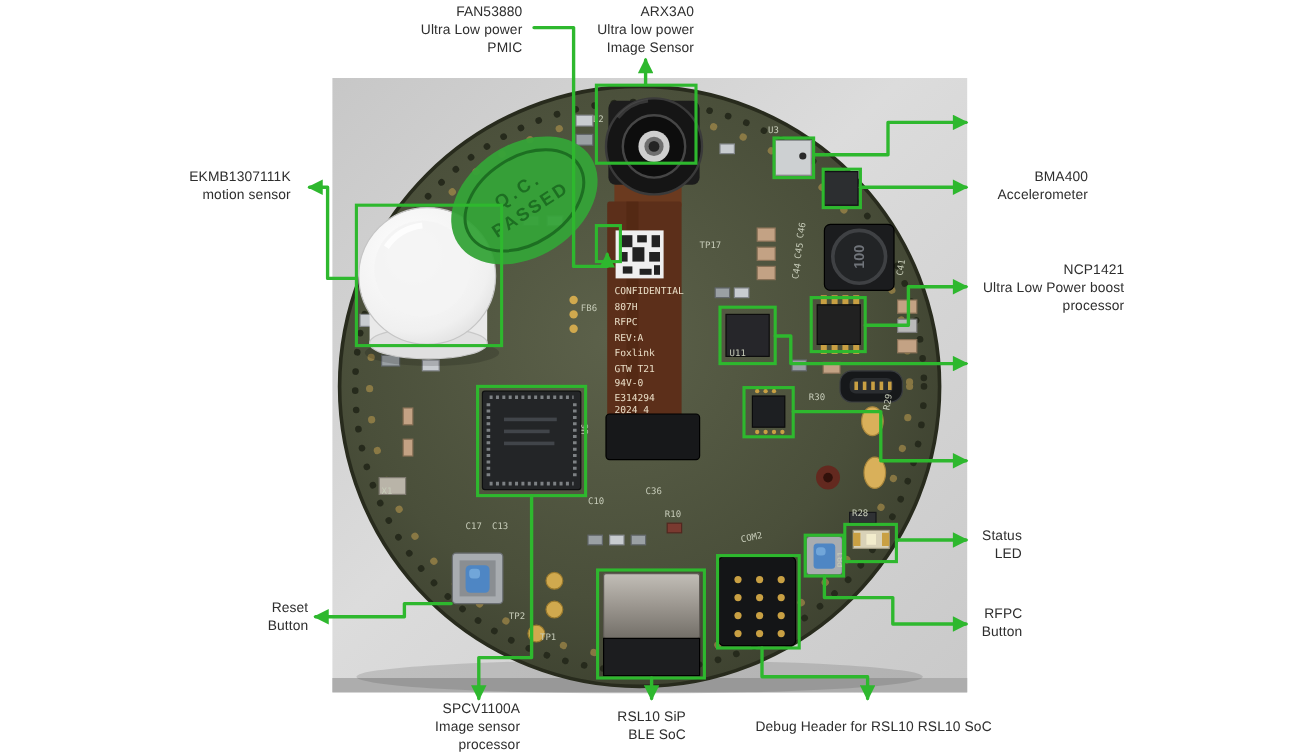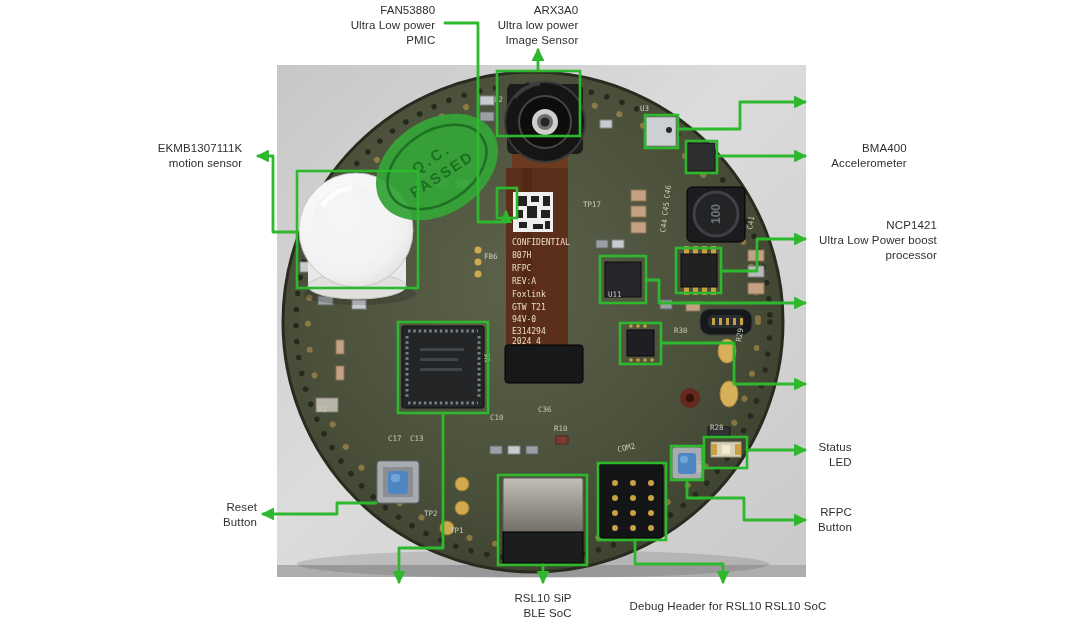--- a/index.html
+++ b/index.html
@@ -346,20 +346,25 @@
   <div>LED</div>
 </div>
 <div class="callout" style="left:835px;top:505px">
   <div>RFPC</div>
   <div>Button</div>
 </div>
 <div class="callout" style="left:240px;top:500px">
   <div>Reset</div>
   <div>Button</div>
 </div>
+<div class="callout" style="left:398px;top:584px">
+  <div>SPCV1100A</div>
+  <div>Image sensor</div>
+  <div>processor</div>
+</div>
 <div class="callout" style="left:543px;top:591px">
   <div>RSL10 SiP</div>
   <div>BLE SoC</div>
 </div>
 <div class="callout" style="left:728px;top:599px">
   <div>Debug Header for RSL10 RSL10 SoC</div>
 </div>
 
 </div>
 

